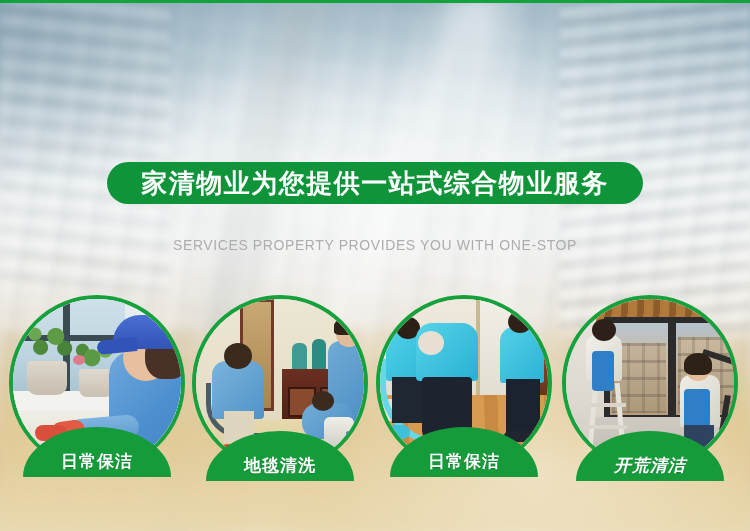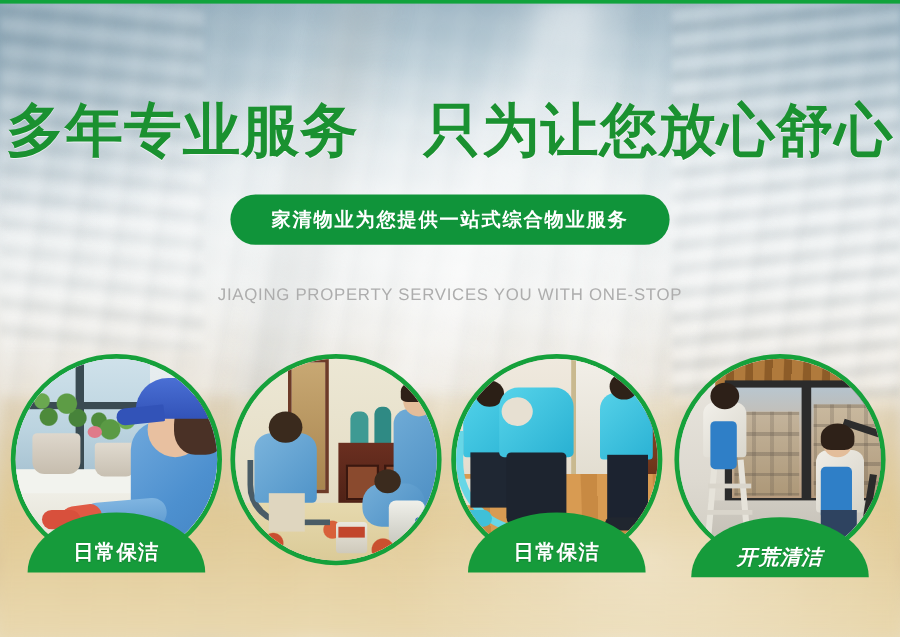--- a/index.html
+++ b/index.html
@@ -136,21 +136,21 @@
   .pill-wrap {
     position: absolute;
     left: 0; right: 0;
     top: 162px;
     text-align: center;
   }
   .pill {
     display: inline-block;
     background: #10943a;
     color: #ffffff;
-    font-size: 16px;
+    font-size: 26px;
     font-weight: bold;
     line-height: 42px;
     height: 42px;
     padding: 0 34px;
     border-radius: 21px;
     letter-spacing: 1.5px;
     white-space: nowrap;
   }
 
   
@@ -385,32 +385,27 @@
   <div class="bg-layer bg-base"></div>
   <div class="bg-layer bg-sky-left"></div>
   <div class="bg-tower-left"></div>
   <div class="bg-tower-right"></div>
   <div class="bg-layer bg-towers"></div>
   <div class="bg-layer bg-diagonals"></div>
   <div class="bg-floor"></div>
   <div class="bg-layer bg-sheen"></div>
   <div class="top-rule"></div>
 
-  <div class="headline">
-    <span>多年专业服务</span>
-    <span class="gap"></span>
-    <span>只为让您放心舒心</span>
-  </div>
 
   <div class="pill-wrap">
     <div class="pill">家清物业为您提供一站式综合物业服务</div>
   </div>
 
   <div class="subtitle">
-    <div>JIAQING PROPERTY SERVICES YOU WITH ONE-STOP</div>
+    <div>SERVICES PROPERTY PROVIDES YOU WITH ONE-STOP</div>
   </div>
 
   <div class="cards">
 
     <div class="card card-c1">
       <div class="circle">
         <div class="photo">
           <div class="p1-wall"></div>
           <div class="p1-window"></div>
           <div class="p1-mullion-v" style="left:50px;"></div>
@@ -456,20 +451,23 @@
           <div class="p2-w3body"></div>
           <div class="p2-w3head"></div>
           <div class="p2-w3hair"></div>
           <div class="p2-w2body"></div>
           <div class="p2-w2head"></div>
           <div class="p2-machine"></div>
           <div class="p2-bucket"></div>
           <div class="p2-bucketr"></div>
           <div class="p2-blue"></div>
         </div>
+      </div>
+      <div class="label">
+        <div class="label-inner">地毯清洗</div>
       </div>
     </div>
 
     <div class="card card-c3">
       <div class="circle">
         <div class="photo">
           <div class="p3-wall"></div>
           <div class="p3-door"></div>
           <div class="p3-cab"></div>
           <div class="p3-floor"></div>

